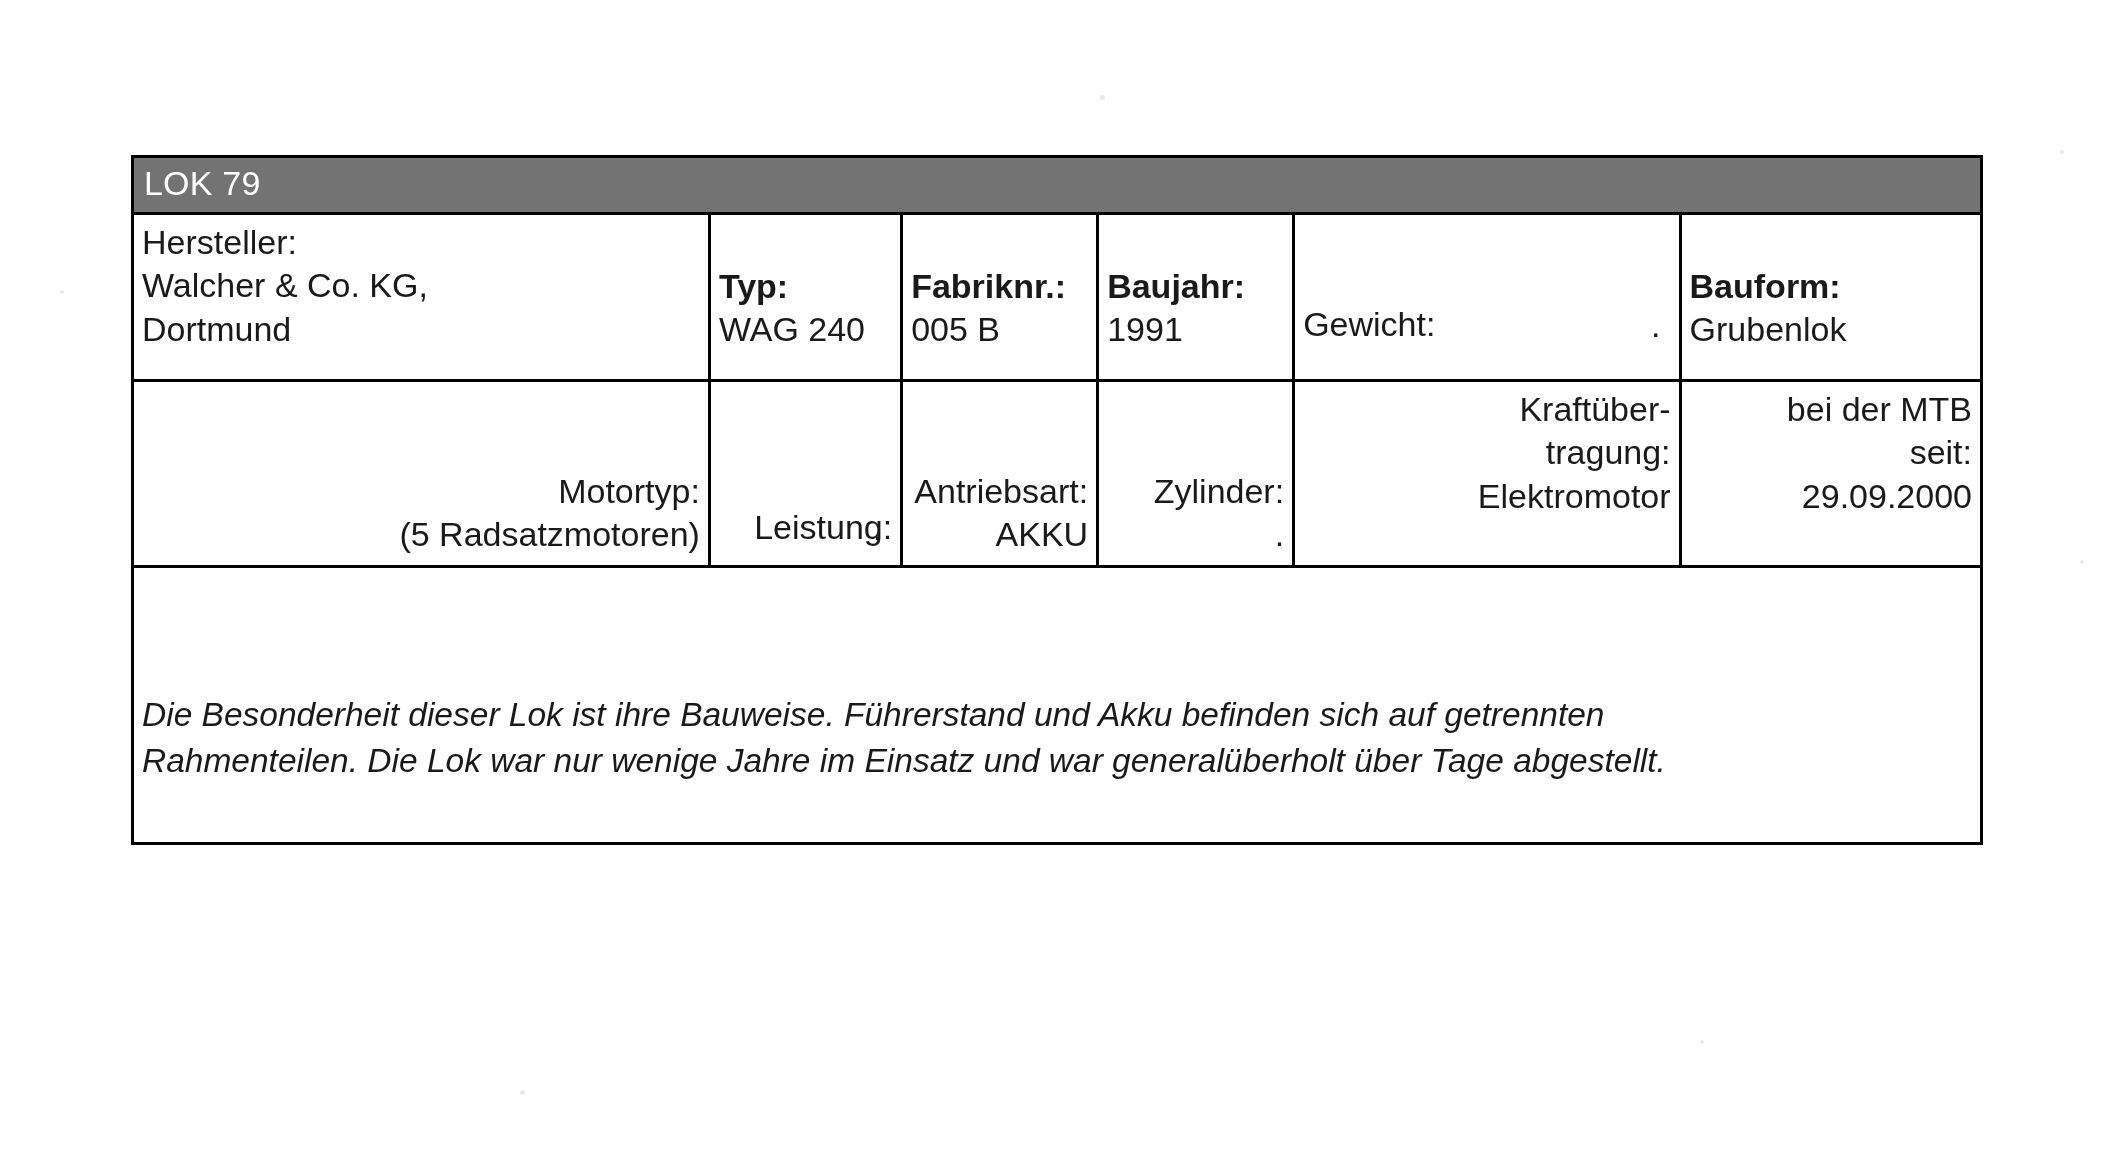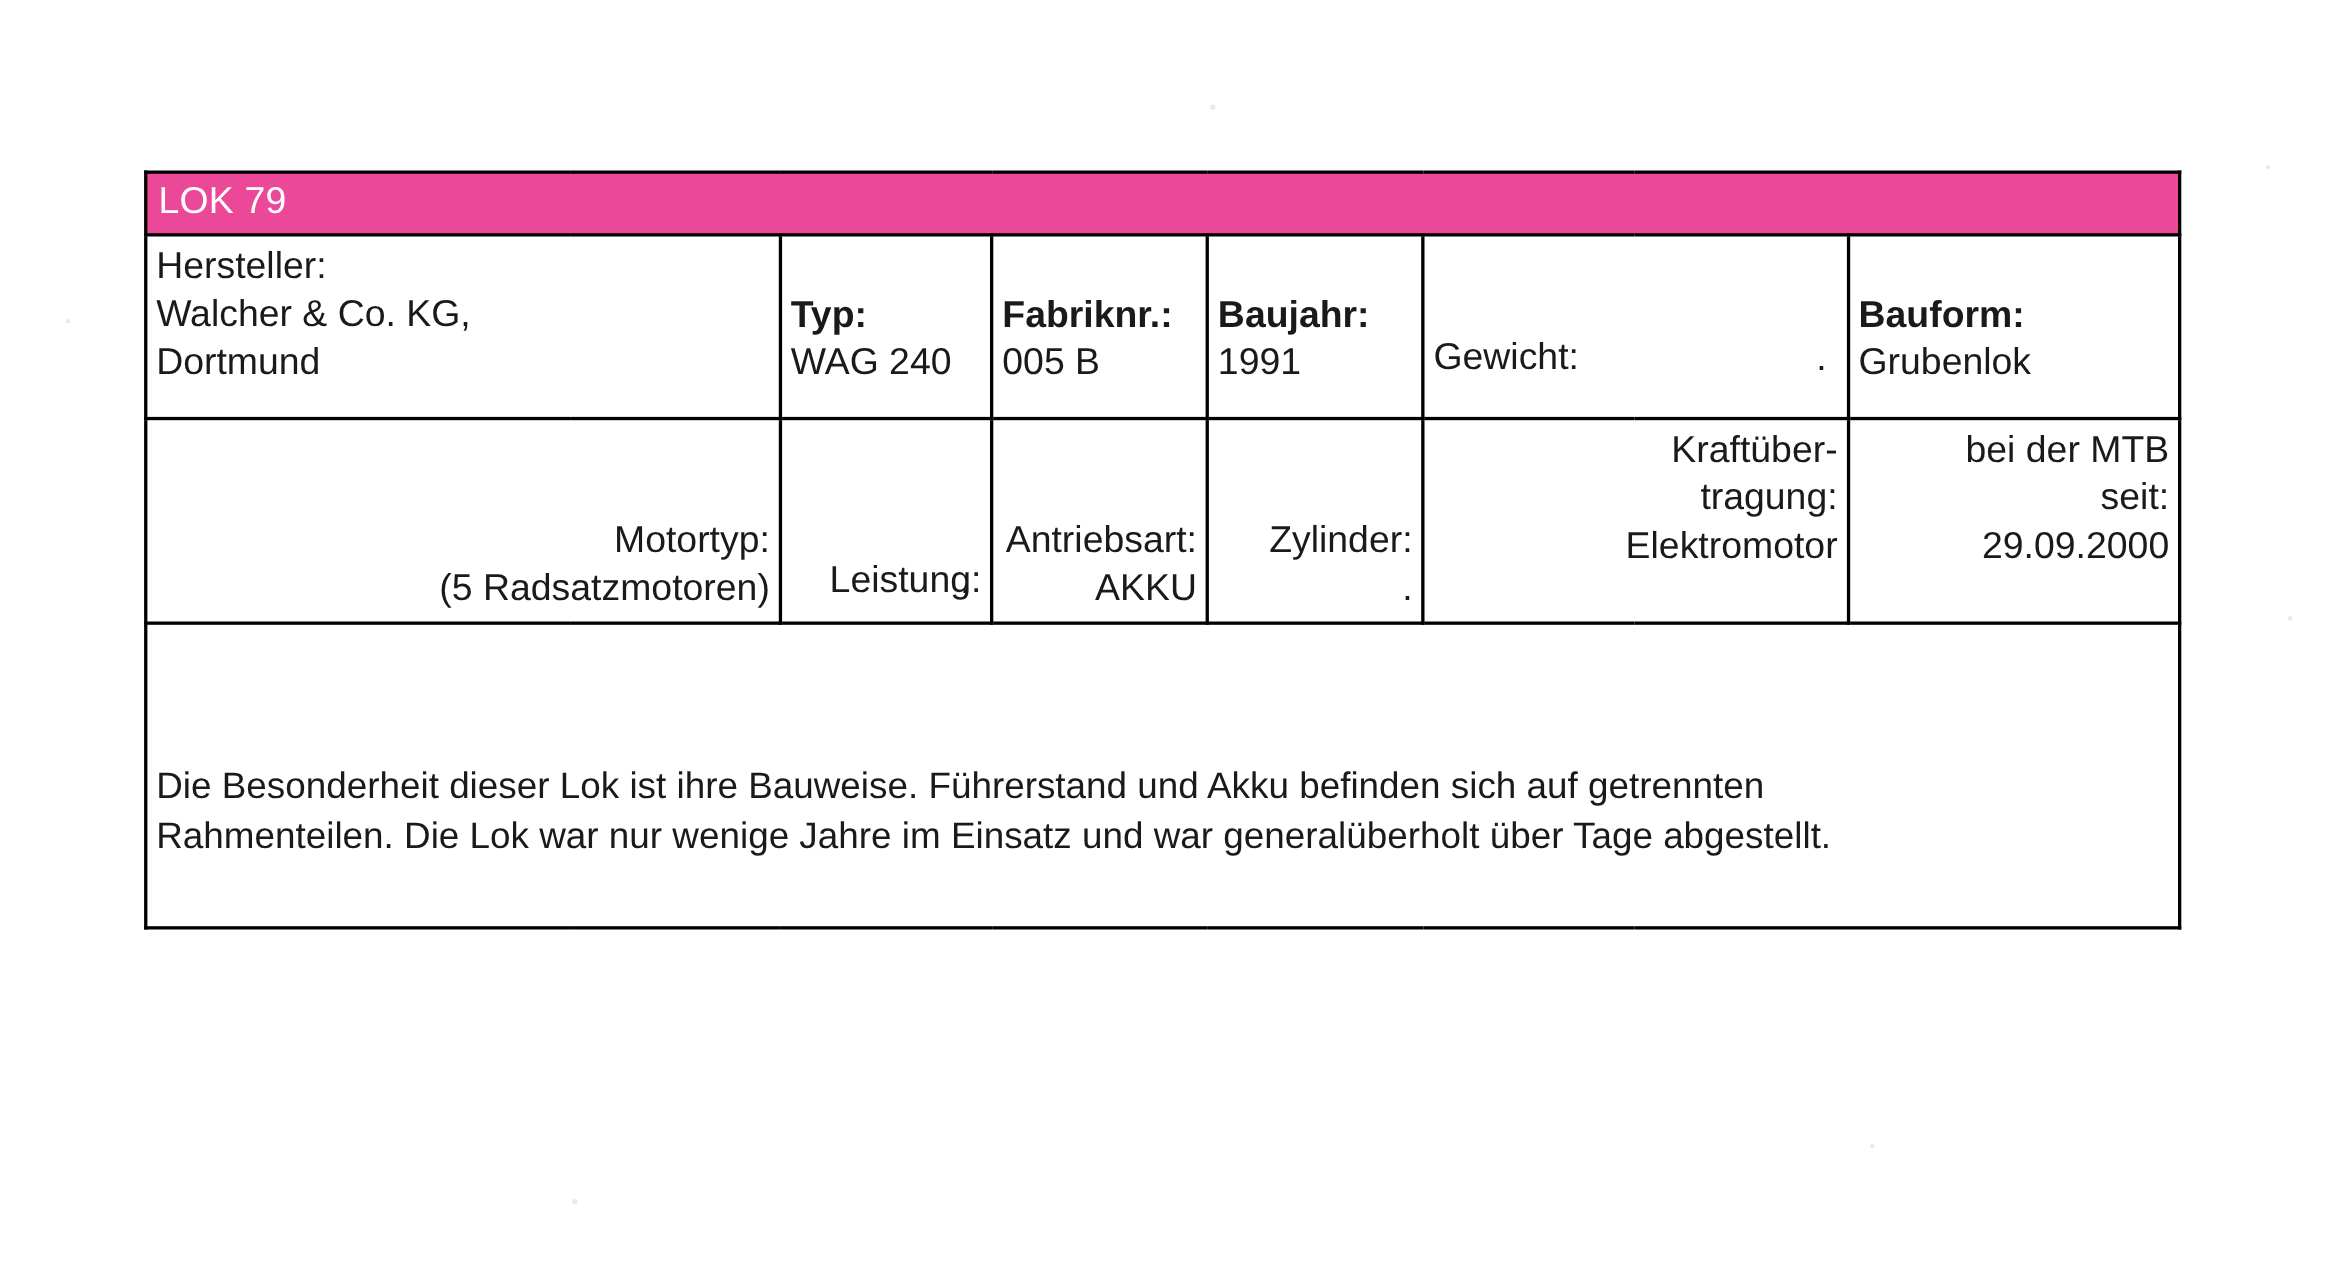--- a/index.html
+++ b/index.html
@@ -36,21 +36,21 @@
   }
   table.lok td {
     border: 3px solid #000;
     vertical-align: top;
     padding: 6px 8px 8px 8px;
     font-size: 34px;
     line-height: 1.28;
     font-weight: 400;
   }
   .band {
-    background: #ec4899;
+    background: #737373;
     color: #ffffff;
     font-size: 34px;
     font-weight: bold;
     padding: 4px 8px 6px 10px !important;
     letter-spacing: 0.2px;
     height: 34px;
     line-height: 1.12;
   }
   .cell-tall {
     height: 150px;
@@ -82,20 +82,21 @@
     display: block;
     white-space: nowrap;
   }
   .prev-line1 .dsk {
     float: right;
     padding-right: 4px;
   }
   .life-text {
     font-size: 33.5px;
     line-height: 1.4;
+    font-style: italic;
   }
   .life-spacer {
     height: 118px;
   }
   .pushdown { margin-top: 44px; font-weight: bold; }
   .pushdown-2 { margin-top: 82px; }
 </style>
 </head>
 <body>
 

